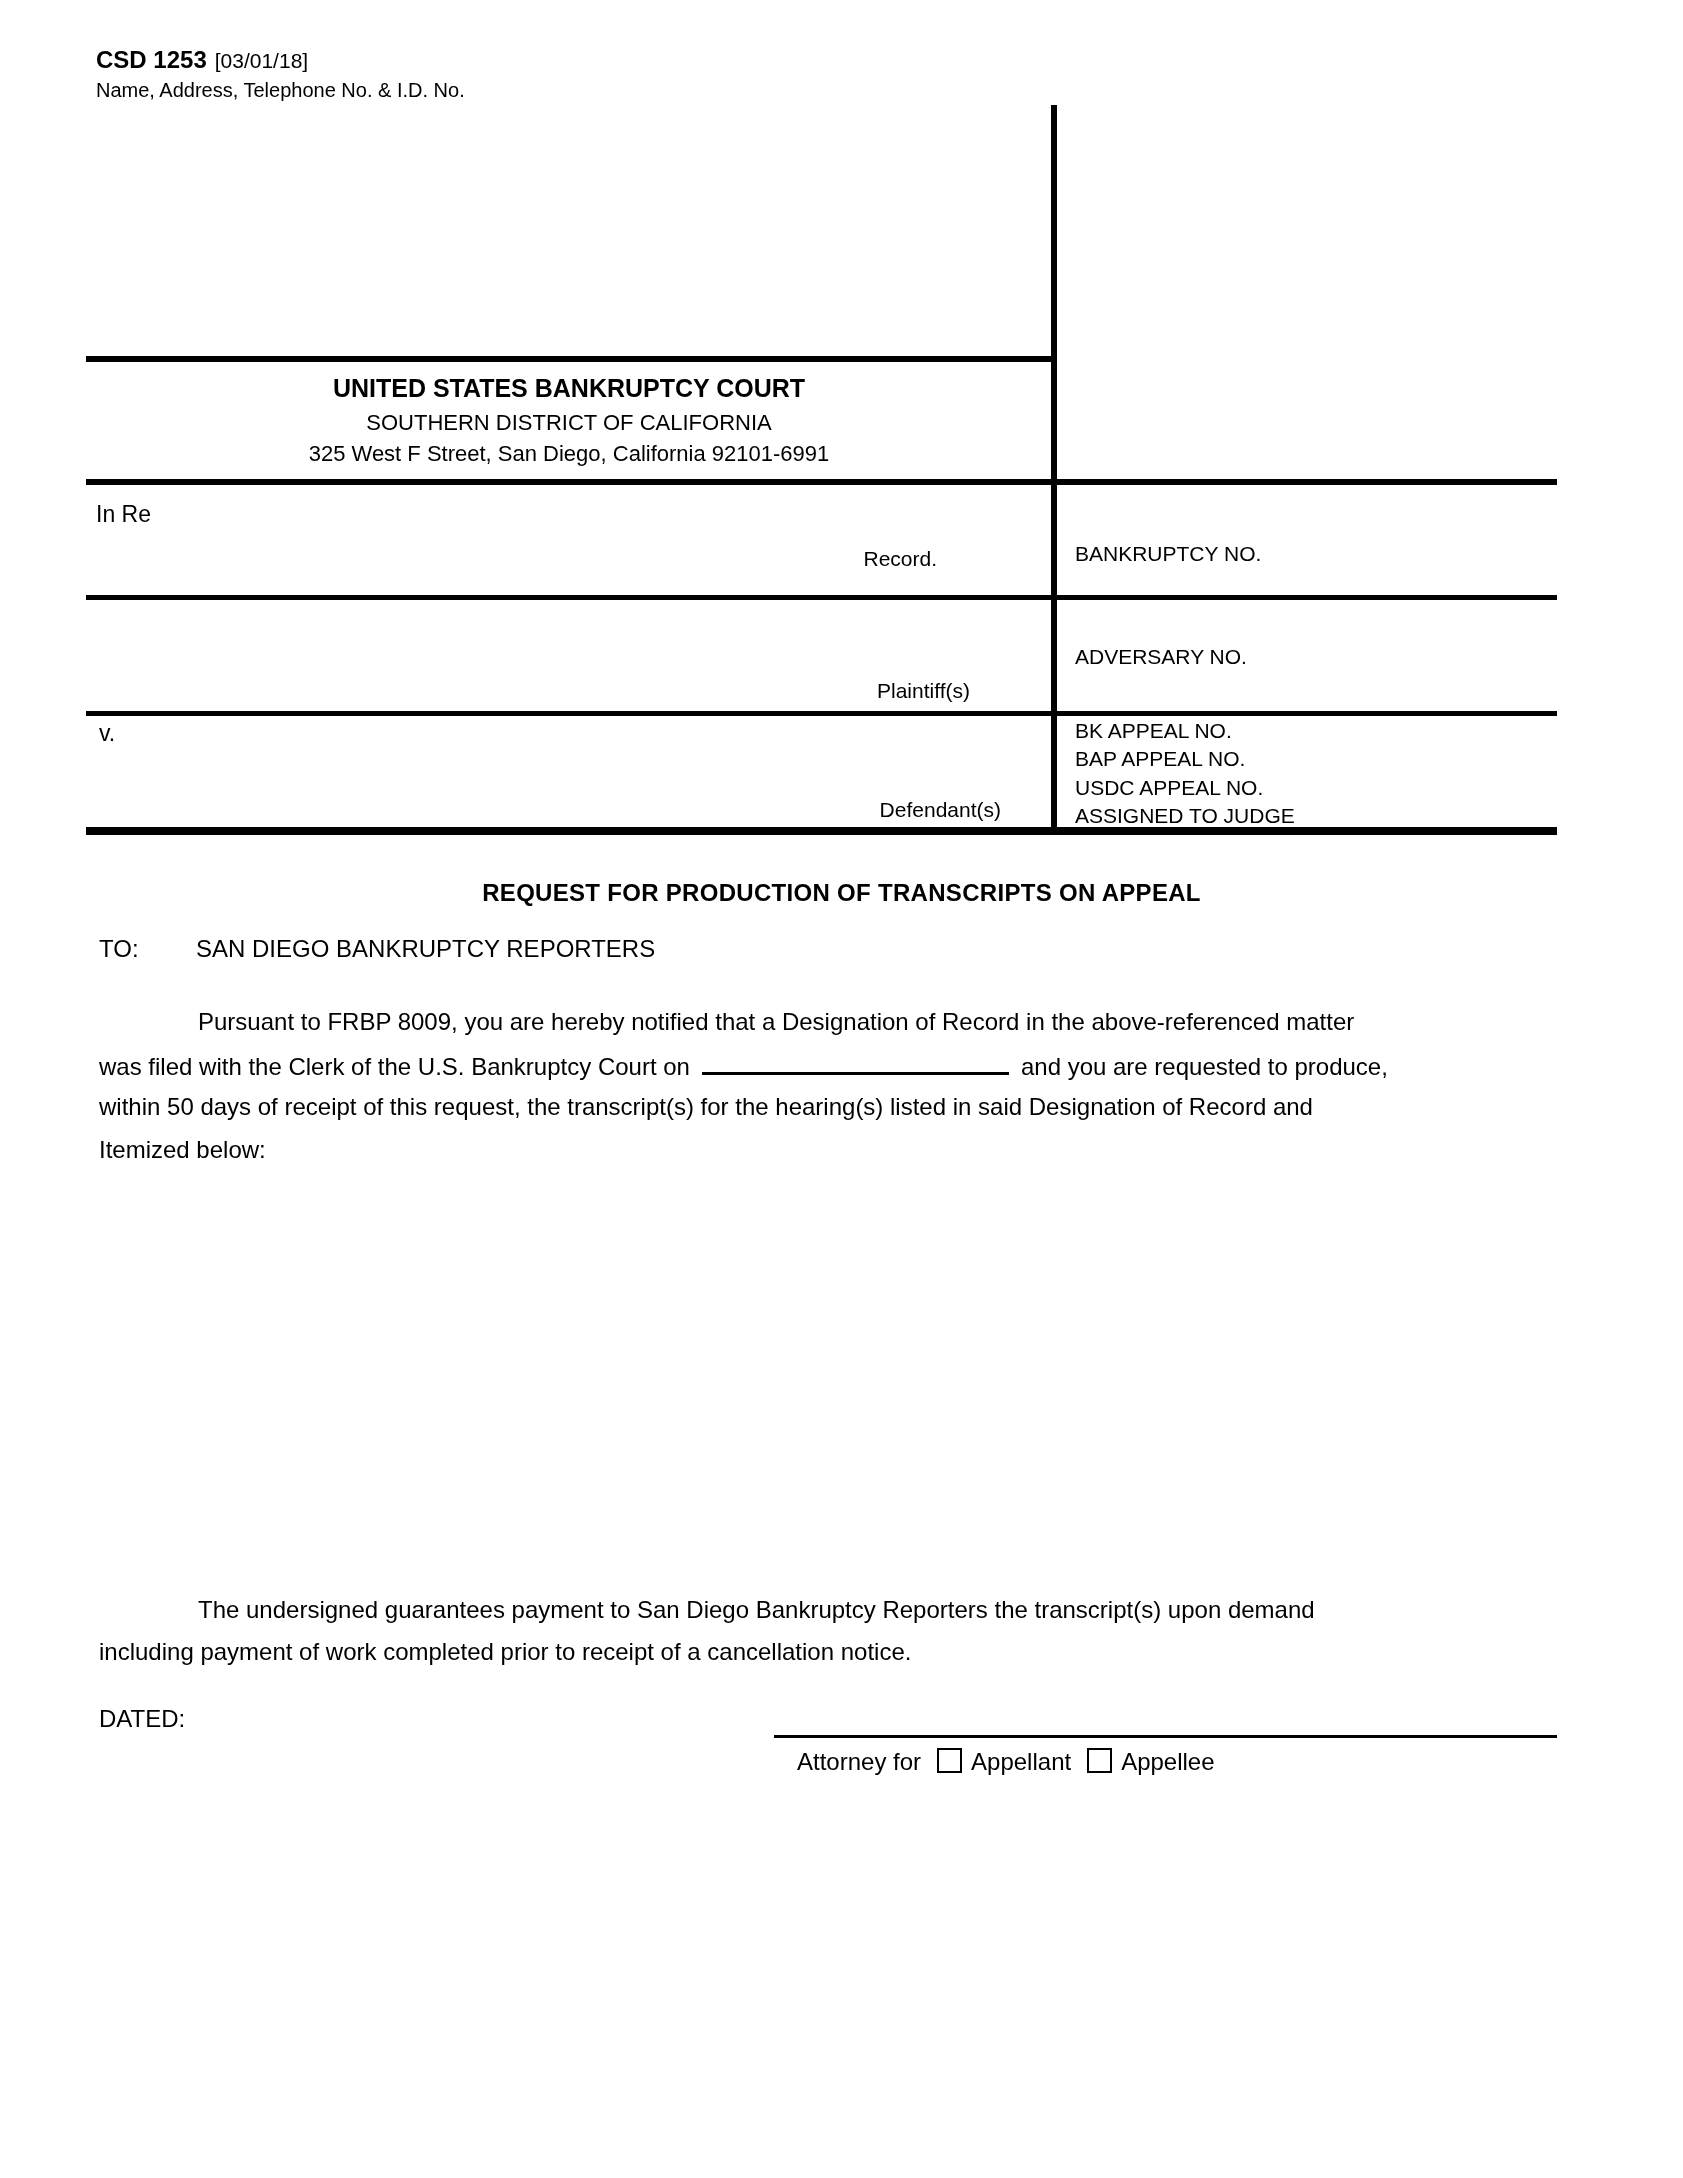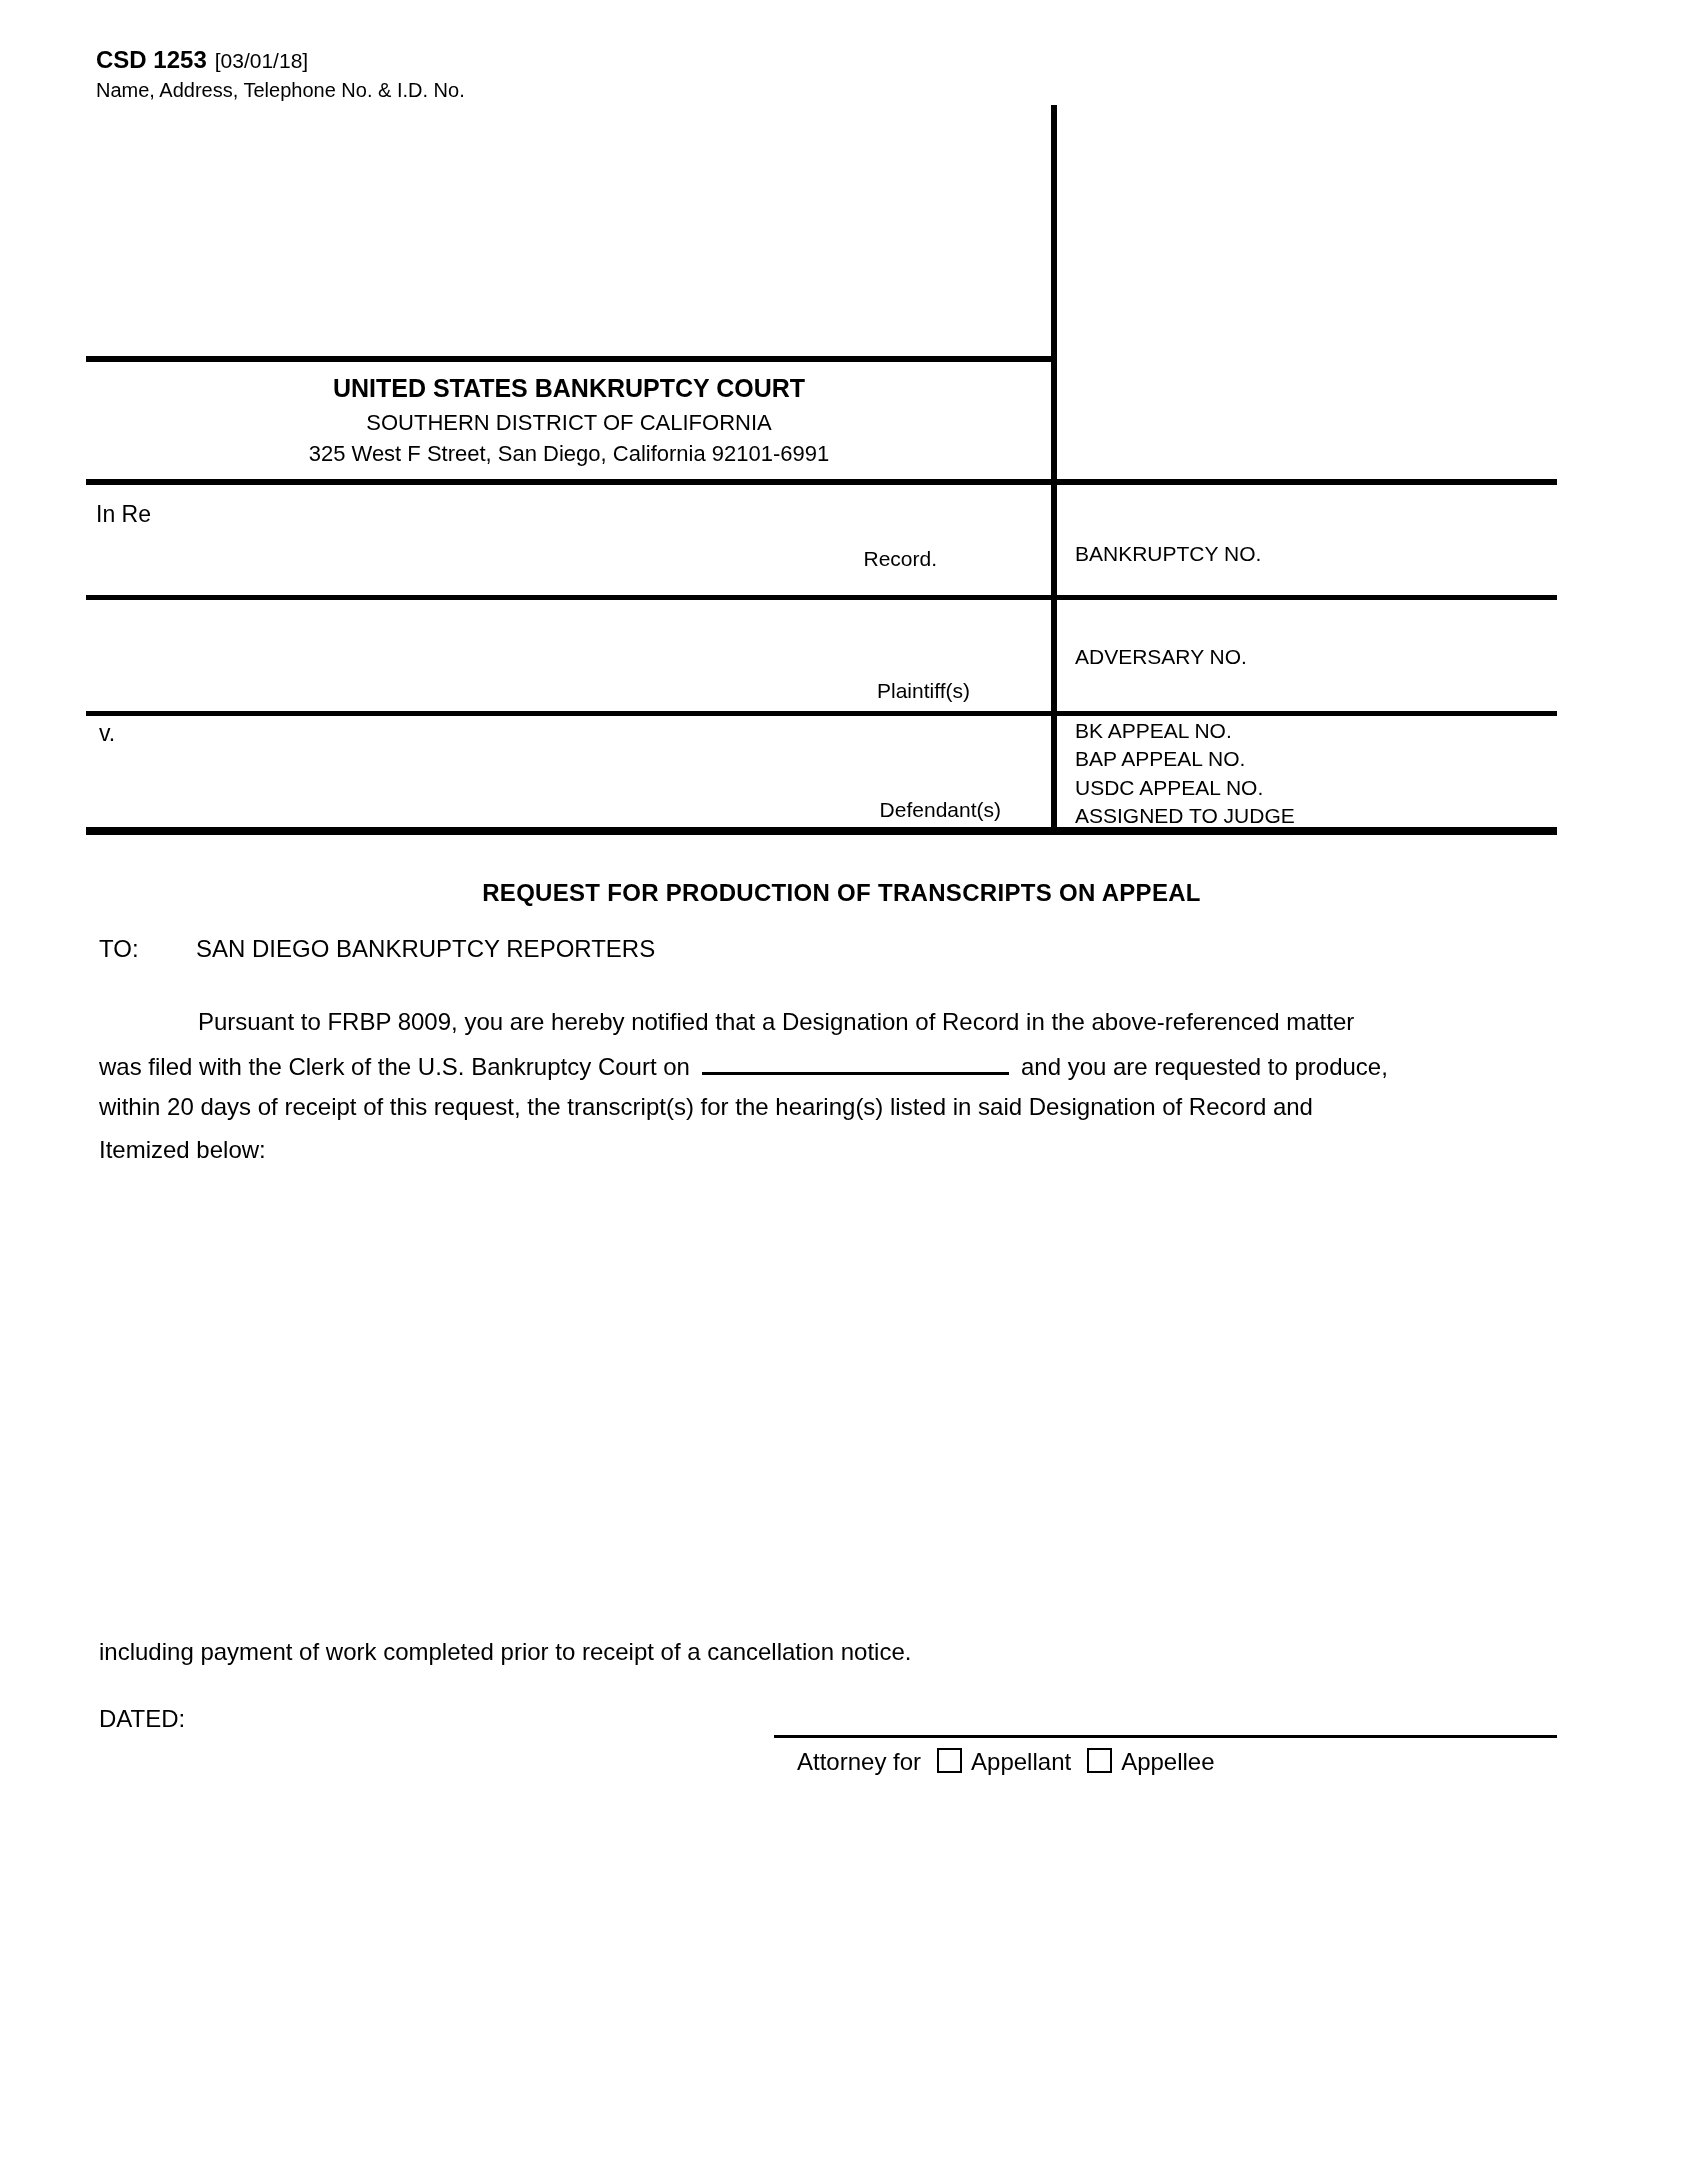--- a/index.html
+++ b/index.html
@@ -90,23 +90,24 @@
 
   <div class="abs title-text center" style="left:0; top:879px; width:1683px;">REQUEST FOR PRODUCTION OF TRANSCRIPTS ON APPEAL</div>
 
   <div class="abs body-text" style="left:99px; top:935px;">TO:</div>
   <div class="abs body-text" style="left:196px; top:935px;">SAN DIEGO BANKRUPTCY REPORTERS</div>
 
   <div class="abs body-text" style="left:198px; top:1008px;">Pursuant to FRBP 8009, you are hereby notified that a Designation of Record in the above-referenced matter</div>
   <div class="abs body-text" style="left:99px; top:1050px;">
     <span>was filed with the Clerk of the U.S. Bankruptcy Court on</span><span class="blank-line"></span><span>and you are requested to produce,</span>
   </div>
-  <div class="abs body-text" style="left:99px; top:1093px;">within 20 days of receipt of this request, the transcript(s) for the hearing(s) listed in said Designation of Record and</div>
+  <div class="abs body-text" style="left:99px; top:1093px;">within 50 days of receipt of this request, the transcript(s) for the hearing(s) listed in said Designation of Record and</div>
   <div class="abs body-text" style="left:99px; top:1136px;">Itemized below:</div>
 
+  <div class="abs body-text" style="left:198px; top:1596px;">The undersigned guarantees payment to San Diego Bankruptcy Reporters the transcript(s) upon demand</div>
   <div class="abs body-text" style="left:99px; top:1638px;">including payment of work completed prior to receipt of a cancellation notice.</div>
 
   <div class="abs body-text" style="left:99px; top:1705px;">DATED:</div>
   <div class="hline" style="left:774px; top:1735px; width:783px; height:3px;"></div>
   <div class="abs body-text" style="left:797px; top:1748px;">
     <span>Attorney for</span><span class="checkbox"></span><span>Appellant</span><span class="checkbox"></span><span>Appellee</span>
   </div>
 
   <div class="abs body-text" style="left:99px; top:2061px;">CSD 1253</div>
 

